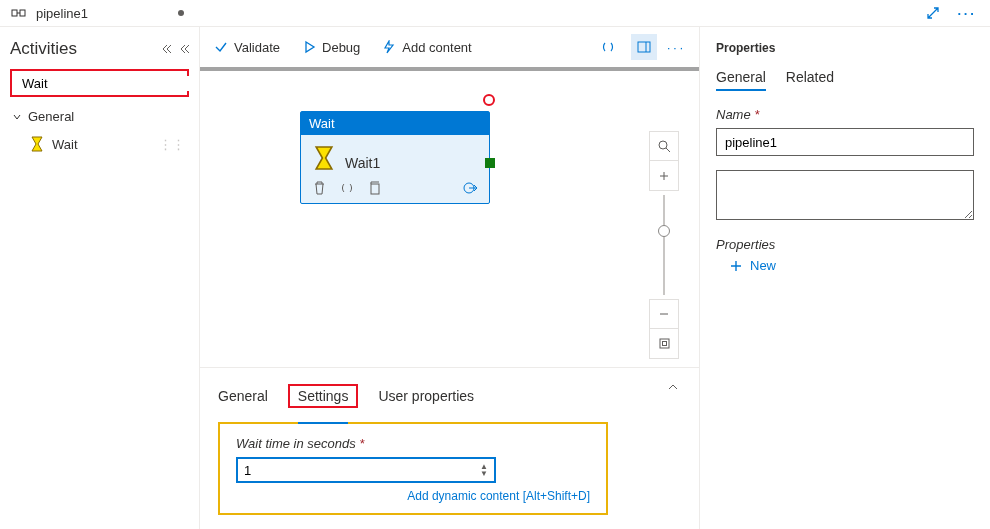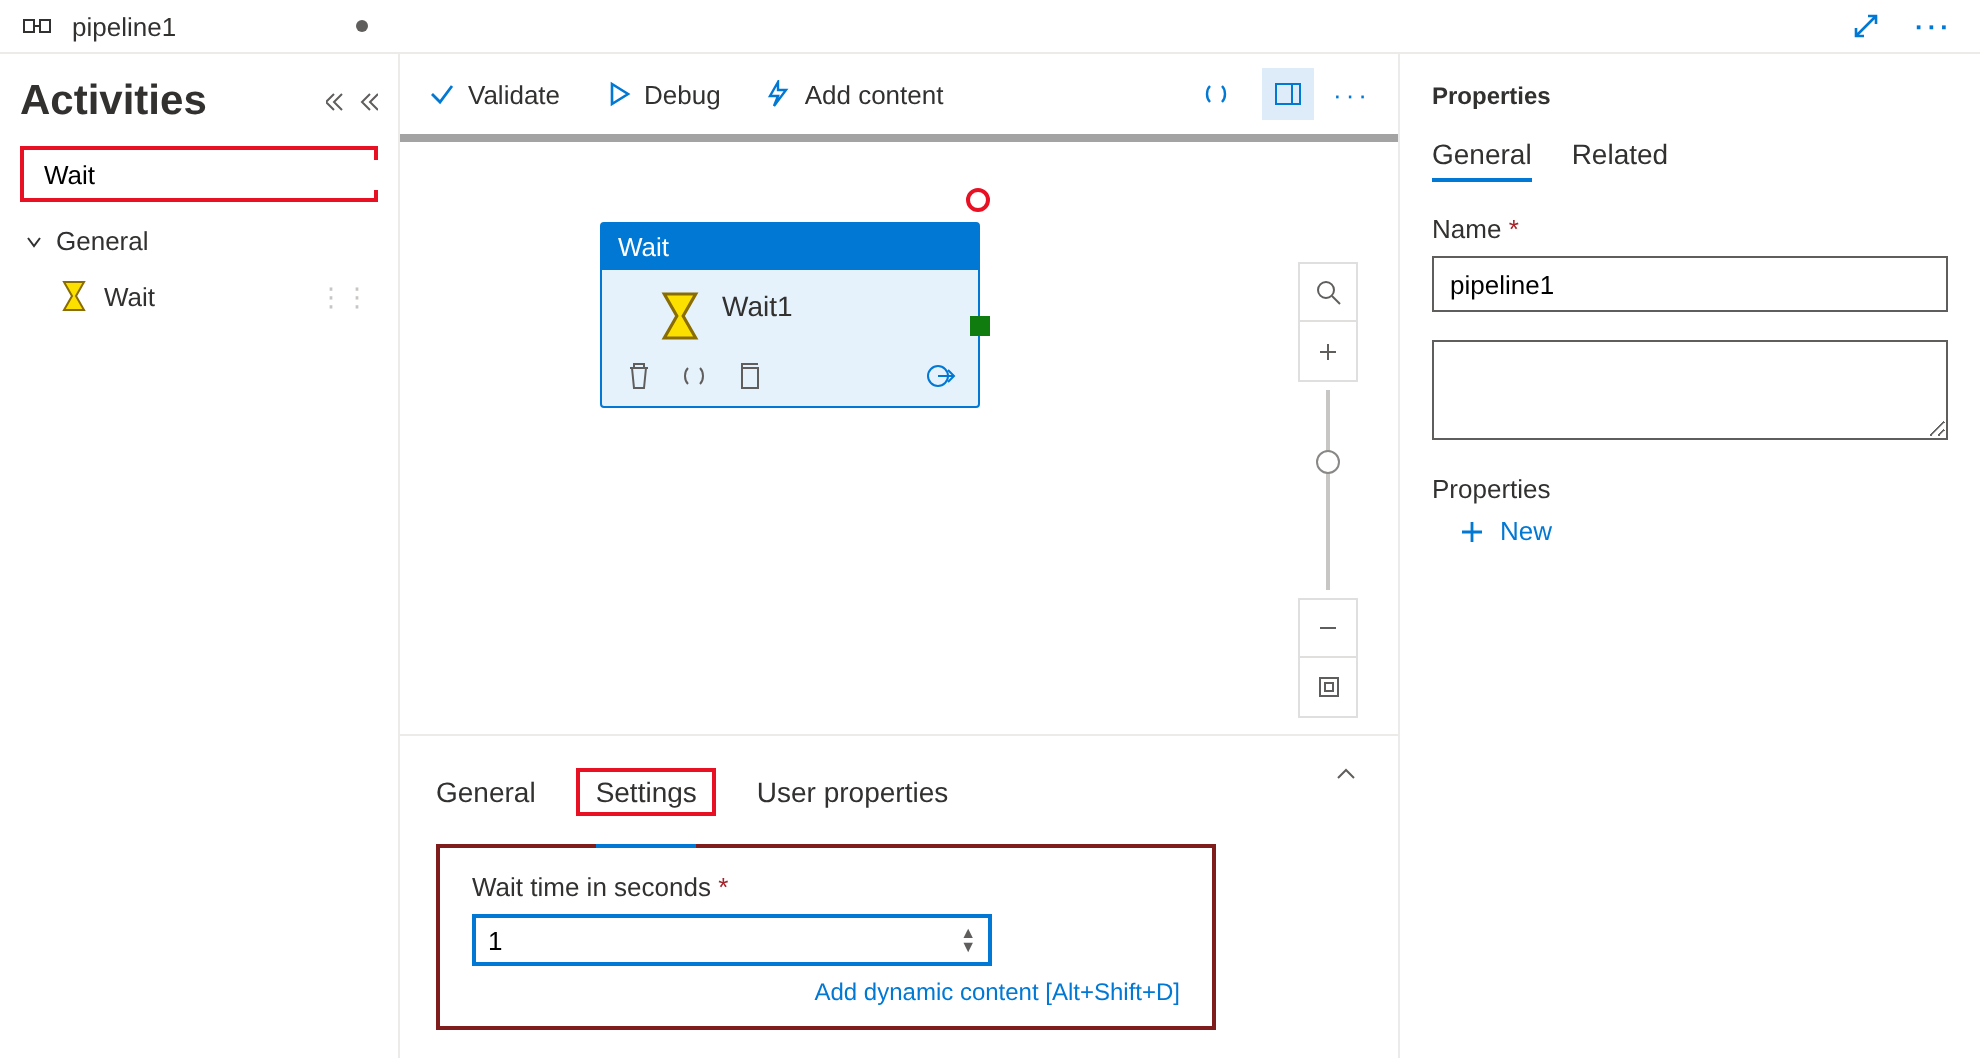--- a/index.html
+++ b/index.html
@@ -10,61 +10,61 @@
 .topbar .tab-title { margin-left: 6px; font-size: 13px; }
 .topbar .dirty-dot { margin-left: 90px; width:6px; height:6px; border-radius:50%; background:#605e5c; }
 .topbar .spacer { flex: 1; }
 .topbar .right-icons { display:flex; align-items:center; gap:16px; margin-right:14px; }
 .icon-btn { width:18px; height:18px; display:flex; align-items:center; justify-content:center; color:#0078d4; cursor:pointer; }
 
 .main { display:flex; height: 502px; }
 
 .sidebar { width: 200px; border-right: 1px solid #edebe9; padding: 12px 10px; }
 .sidebar-header { display:flex; align-items:center; justify-content:space-between; margin-bottom:10px; }
-.sidebar-title { font-size:21px; font-weight:700; }
+.sidebar-title { font-size:17px; font-weight:400; }
 .sidebar-header .chevrons { display:flex; gap:4px; color:#605e5c; }
 .search-box { border:2px solid #e81123; display:flex; align-items:center; height:28px; padding:0 6px; margin-bottom:12px; }
 .search-box input { border:none; outline:none; flex:1; font-size:13px; padding-left:4px; }
 .group-row { display:flex; align-items:center; gap:6px; font-size:13px; margin:8px 0 6px 2px; cursor:pointer; }
 .activity-row { display:flex; align-items:center; gap:8px; padding:6px 4px 6px 20px; cursor:pointer; }
 .activity-row .grip { margin-left:auto; color:#c8c6c4; }
 .hourglass { width:14px; height:16px; }
 
 .canvas-col { flex:1; display:flex; flex-direction:column; border-right:1px solid #edebe9; }
 .toolbar { height:44px; display:flex; align-items:center; padding:0 14px; gap:22px; border-bottom:4px solid #a3a3a3; }
 .tool-item { display:flex; align-items:center; gap:6px; color:#323130; cursor:pointer; font-size:13px; }
 .tool-item .ic { color:#0078d4; }
 .toolbar .spacer { flex:1; }
 .toolbar .right { display:flex; align-items:center; gap:10px; }
 .right .sq { width:26px; height:26px; display:flex; align-items:center; justify-content:center; color:#0078d4; }
 .right .sq.active { background:#deecf9; }
 
 .canvas { flex:1; position:relative; background:#fff; }
 .node { position:absolute; left:100px; top:40px; width:190px; border:1px solid #0078d4; border-radius:2px; background:#e6f2fb; }
 .node-header { background:#0078d4; color:#fff; padding:4px 8px; font-size:13px; }
-.node-body { display:flex; align-items:flex-start; gap:10px; padding:10px 10px 6px 28px; }
+.node-body { display:flex; align-items:flex-end; gap:10px; padding:10px 10px 6px 12px; }
 .node-body .big-hg { width:22px; height:26px; }
 .node-title { font-size:14px; }
 .node-footer { display:flex; align-items:center; gap:14px; padding:4px 10px 8px 12px; color:#605e5c; }
 .node-footer .sp { flex:1; }
 .node .green-dot { position:absolute; right:-6px; top:50%; width:10px; height:10px; background:#107c10; }
 .node .red-circle { position:absolute; right:-6px; top:-18px; width:12px; height:12px; border:2px solid #e81123; border-radius:50%; background:#fff; }
 
 .zoom-ctrl { position:absolute; right:20px; top:60px; display:flex; flex-direction:column; align-items:center; gap:0; }
 .zoom-btn { width:30px; height:30px; border:1px solid #e1dfdd; display:flex; align-items:center; justify-content:center; background:#fff; color:#605e5c; cursor:pointer; }
 .zoom-track { width:2px; height:100px; background:#c8c6c4; position:relative; margin:4px 0; }
 .zoom-thumb { position:absolute; top:30px; left:-5px; width:12px; height:12px; border:1px solid #8a8886; border-radius:50%; background:#fff; }
 
 .bottom-panel { border-top:1px solid #edebe9; padding:10px 14px 14px 14px; position:relative; }
 .panel-tabs { display:flex; gap:20px; align-items:center; margin:6px 0 14px 4px; font-size:14px; }
 .panel-tab { padding:4px 0; cursor:pointer; }
 .panel-tab.active { border:2px solid #e81123; padding:2px 8px; color:#323130; }
 .collapse-chevron { position:absolute; right:20px; top:14px; color:#605e5c; cursor:pointer; }
-.settings-body { border:2px solid #7f1d1d; padding:12px 16px 10px 16px; width:390px; margin-left:4px; }
-.field-label { font-size:13px; margin-bottom:6px; }
+.settings-body { border:2px solid #eab308; padding:12px 16px 10px 16px; width:390px; margin-left:4px; }
+.field-label { font-size:13px; margin-bottom:6px;font-style:italic; }
 .req { color:#a4262c; }
 .num-input { width:260px; height:26px; border:2px solid #0078d4; display:flex; align-items:center; padding:0 6px; }
 .num-input input { flex:1; border:none; outline:none; font-size:13px; }
 .num-input .spin { display:flex; flex-direction:column; line-height:7px; font-size:8px; color:#605e5c; }
 .dyn-link { color:#0078d4; font-size:12px; text-align:right; margin-top:6px; cursor:pointer; }
 
 .props-panel { width:290px; padding:14px 16px; }
 .props-title { font-size:12px; font-weight:600; margin-bottom:14px; }
 .props-tabs { display:flex; gap:20px; font-size:14px; margin-bottom:16px; }
 .props-tab { padding-bottom:4px; cursor:pointer; }

